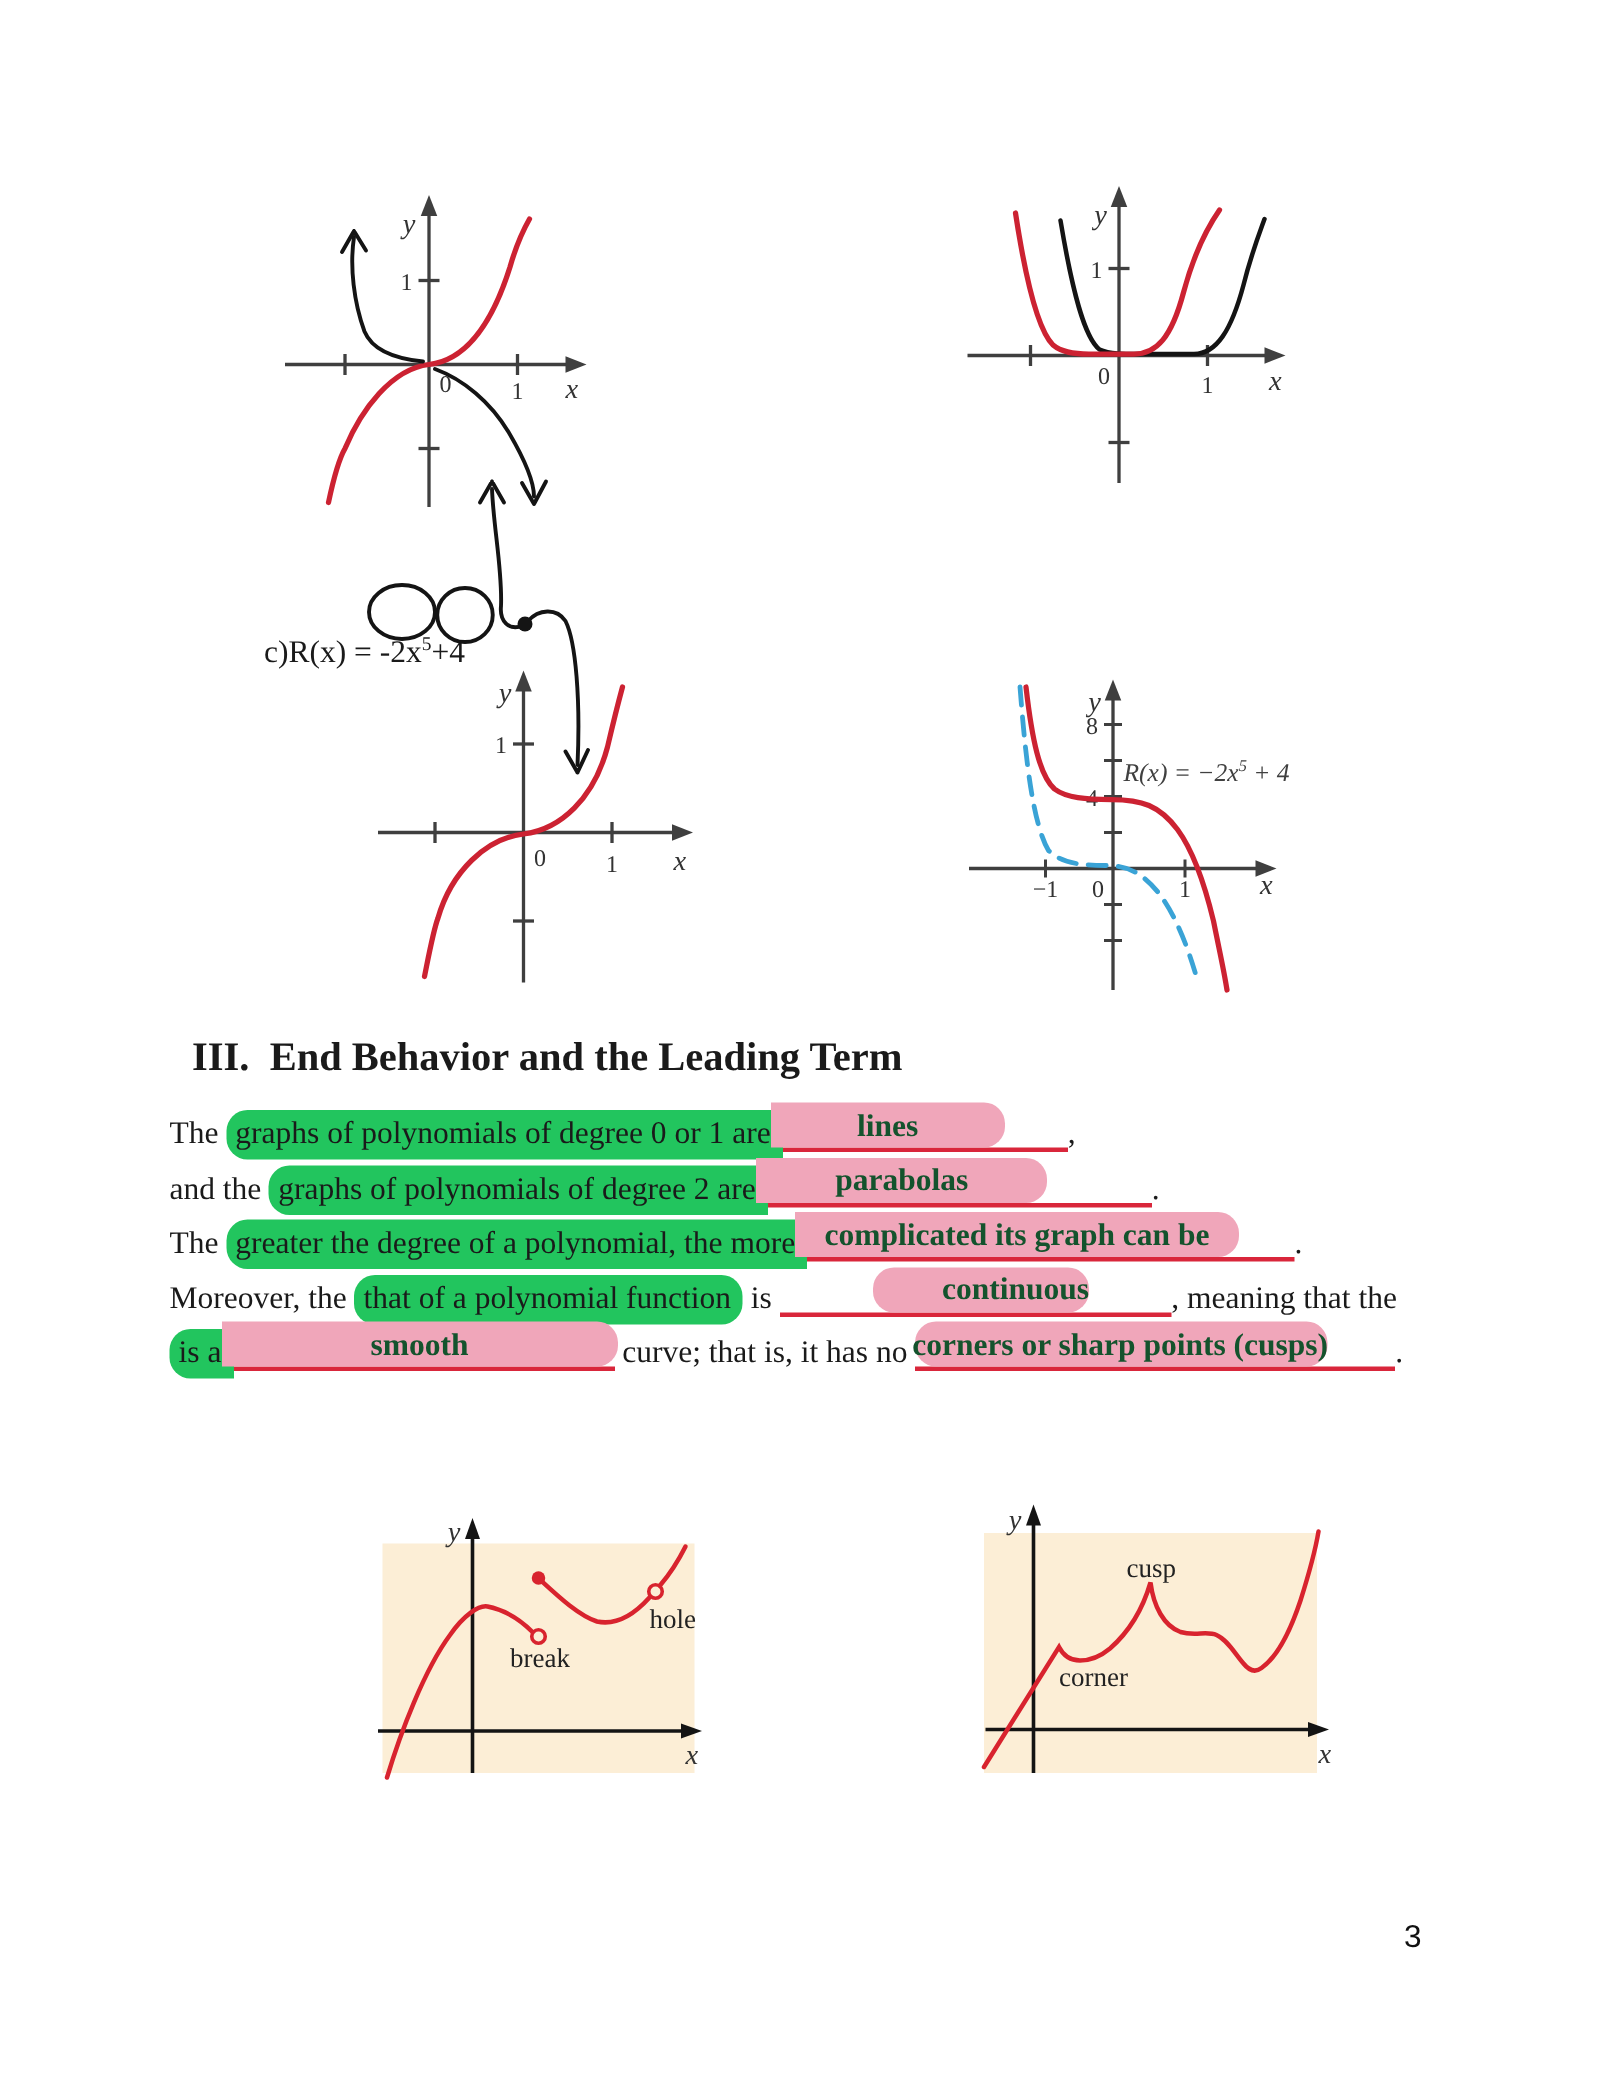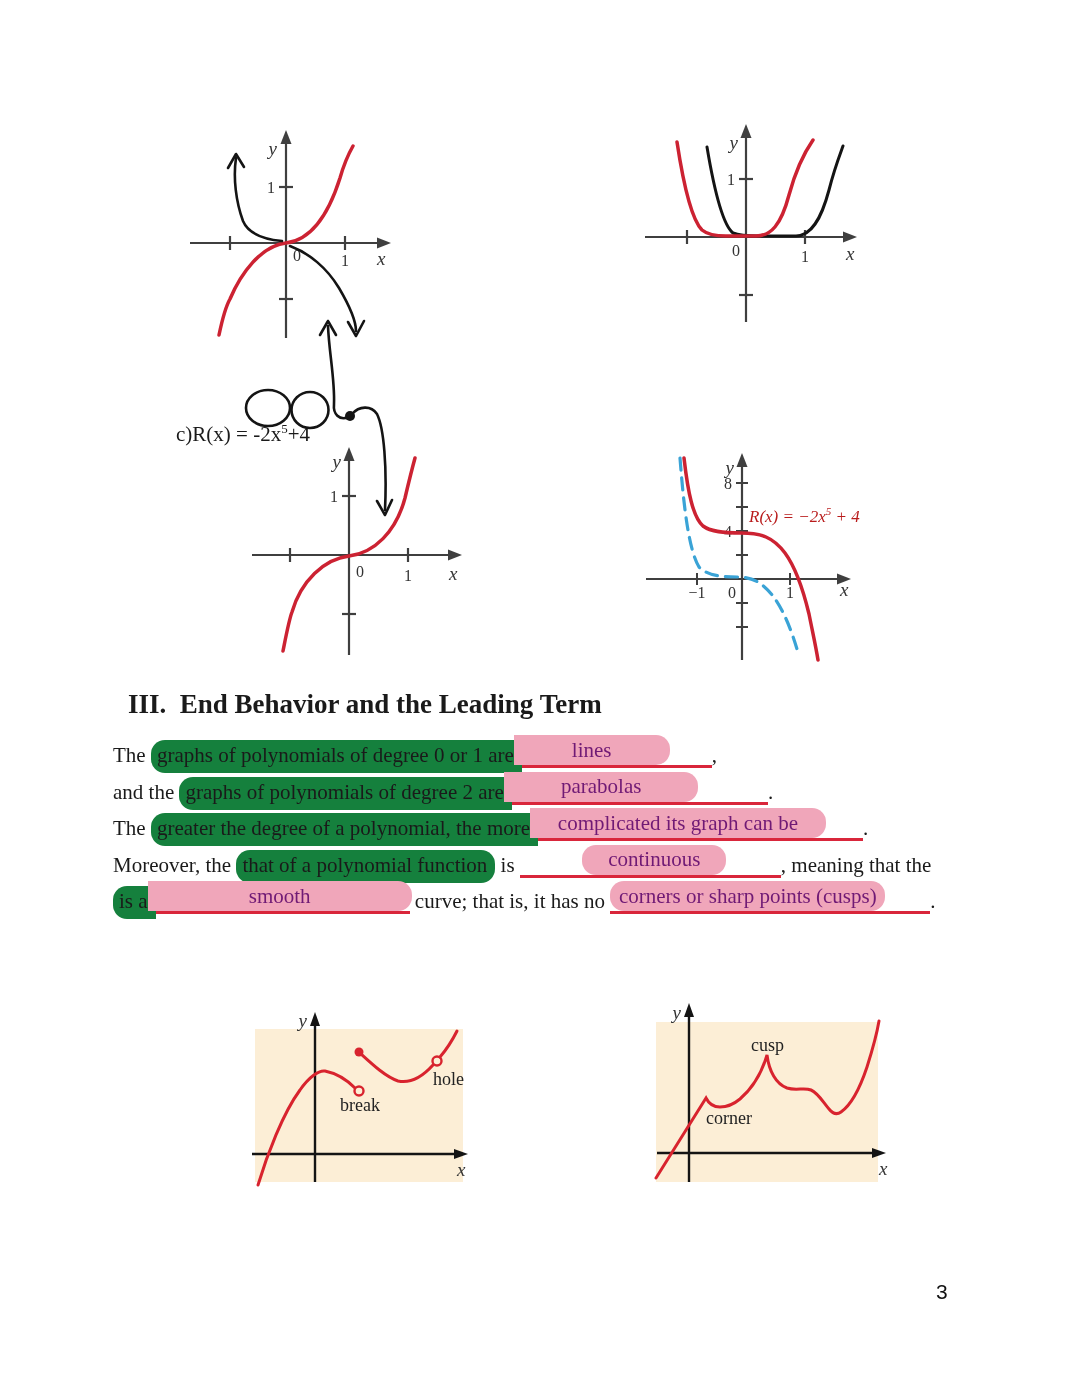--- a/index.html
+++ b/index.html
@@ -11,34 +11,34 @@
   svg{overflow:visible;}
   svg text{font-family:"Liberation Serif",serif;fill:#333;}
   .axlbl{font-style:italic;font-size:19px;}
   .num{font-size:16px;}
   .figlbl{font-size:18px;fill:#222;font-style:normal;}
 
   #part-c{position:absolute;left:155px;top:396px;font-size:21px;white-space:pre;}
   #part-c .fn{}
   #part-c sup{font-size:13px;}
 
-  #fig4-formula{position:absolute;left:749px;top:505px;font-size:17px;font-style:italic;color:#b91c1c;white-space:pre;}
+  #fig4-formula{position:absolute;left:749px;top:505px;font-size:17px;font-style:italic;color:#404040;white-space:pre;}
   #fig4-formula sup{font-size:11px;}
 
   #section-title{position:absolute;left:128px;top:689px;font-size:27px;font-weight:bold;white-space:pre;}
 
   #textblock{position:absolute;left:113px;top:737px;font-size:21px;}
   .pline{height:36.6px;line-height:36.6px;white-space:nowrap;}
-  .hl{background:#15803d;padding:3px 8px 6px 6px;border-radius:14px 0 0 14px;}
+  .hl{background:#22c55e;padding:3px 8px 6px 6px;border-radius:14px 0 0 14px;}
   .hl.rb{border-radius:14px;}
   .blank{display:inline-block;position:relative;z-index:0;height:26px;vertical-align:-6px;border-bottom:3px solid #d9263b;}
   .band{position:absolute;z-index:-1;top:-4px;height:30px;background:#f0a6ba;display:flex;align-items:center;justify-content:center;}
-  .ans{color:#701a75;font-size:21px;white-space:nowrap;}
+  .ans{color:#14532d;font-size:21px;white-space:nowrap;font-weight:bold;}
   .rr{border-radius:0 14px 14px 0;}
-  .rball{border-radius:14px;}
+  .rball{border-radius:14px;justify-content:flex-end;}
 
   #page-number{position:absolute;left:936px;top:1280px;font-family:"Liberation Sans",sans-serif;font-size:21px;color:#111;}
   #annotations{position:absolute;left:0;top:0;pointer-events:none;}
 </style>
 </head>
 <body>
 
 <div id="page">
 
   <svg class="fig" style="left:165px;top:115px" width="240" height="250" viewBox="0 0 240 250">

